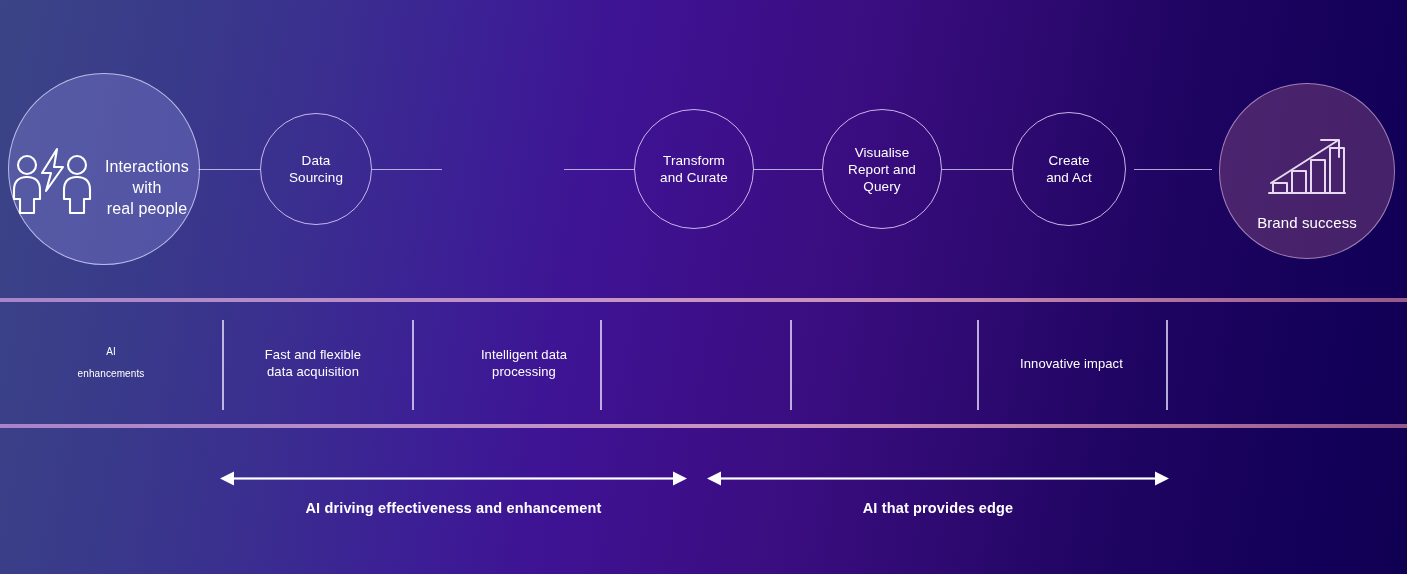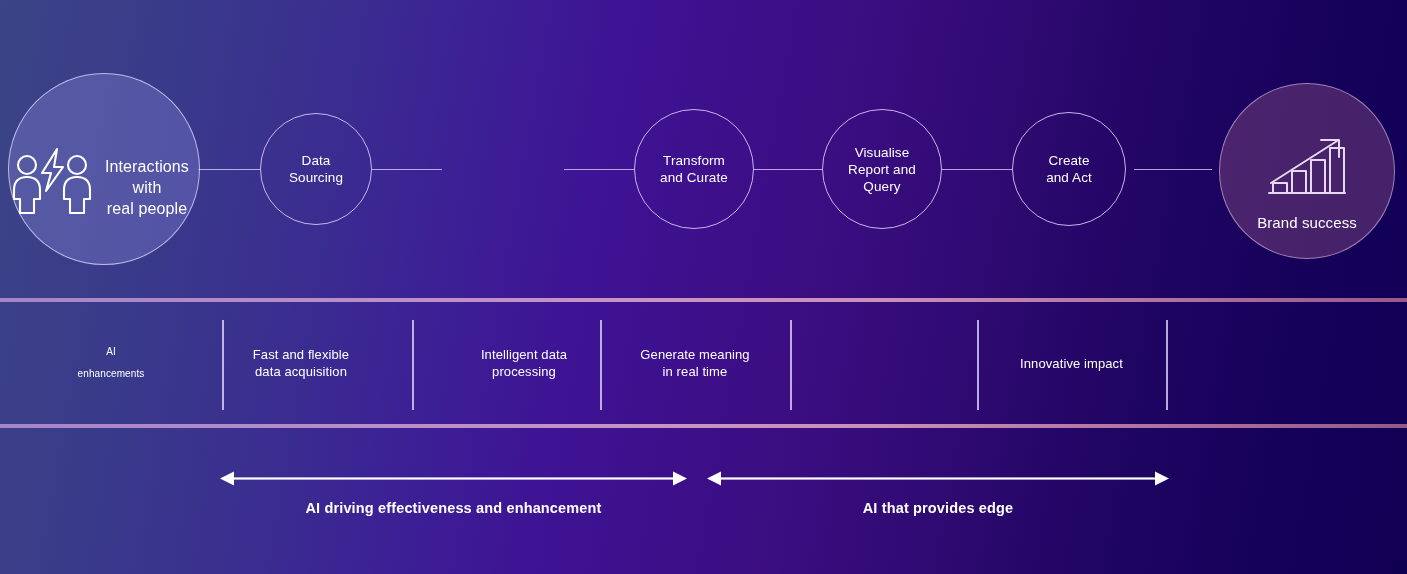--- a/index.html
+++ b/index.html
@@ -257,34 +257,30 @@
     <div class="vrule" style="left:600px;"></div>
     <div class="vrule" style="left:790px;"></div>
     <div class="vrule" style="left:977px;"></div>
     <div class="vrule" style="left:1166px;"></div>
 
     <div class="enh-cell" id="enh-cell-0" style="left:0px; width:222px;">
       <span class="enh-text">AI
 enhancements</span>
     </div>
 
-    <div class="enh-cell" style="left:218px; width:166px;">
+    <div class="enh-cell" style="left:230px; width:166px;">
       <span class="enh-text">Fast and flexible
 data acquisition</span>
     </div>
 
     <div class="enh-cell" style="left:412px; width:188px;margin-left:18px;">
       <span class="enh-text">Intelligent data
 processing</span>
     </div>
 
-    <div class="enh-cell" style="left:600px; width:190px;">
-      <span class="enh-text">Generate meaning
-in real time</span>
-    </div>
 
 
     <div class="enh-cell" style="left:977px; width:189px;">
       <span class="enh-text">Innovative impact</span>
     </div>
   </div>
 
   <div id="scope-band">
 
     <div class="scope" style="left:220px; width:467px;">

